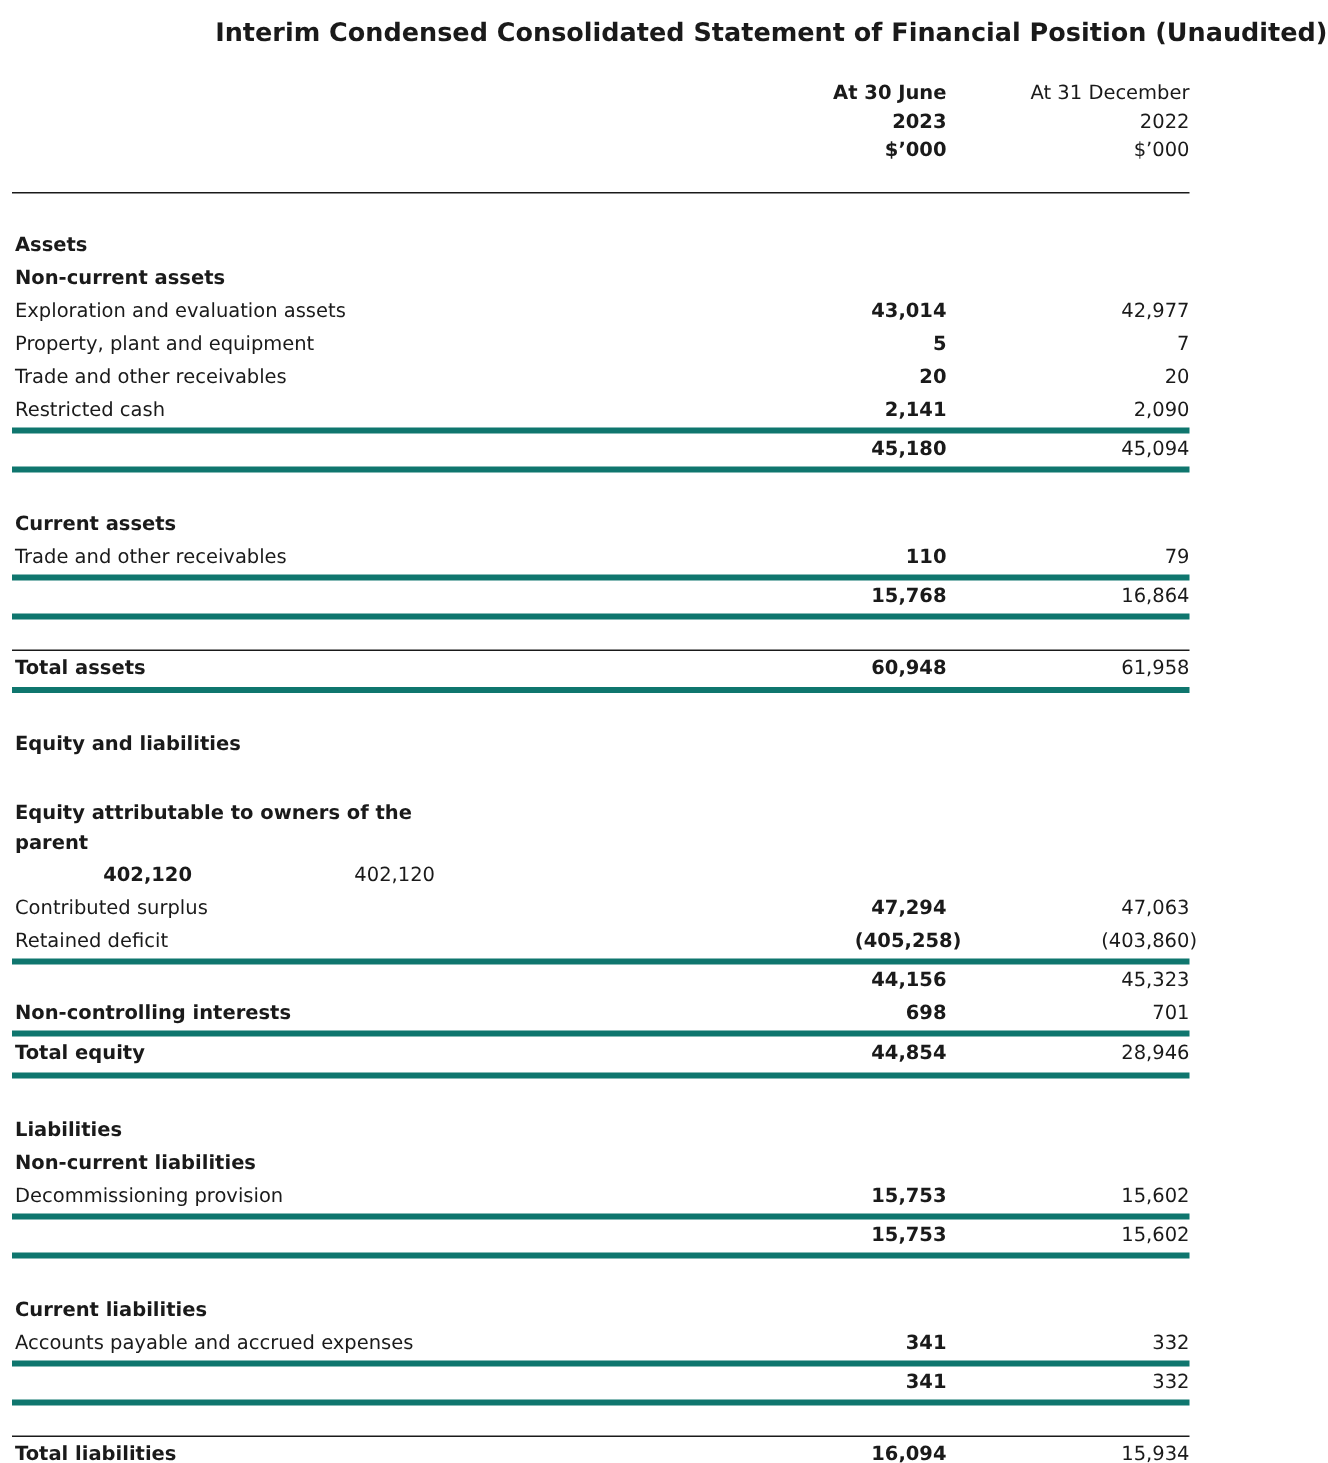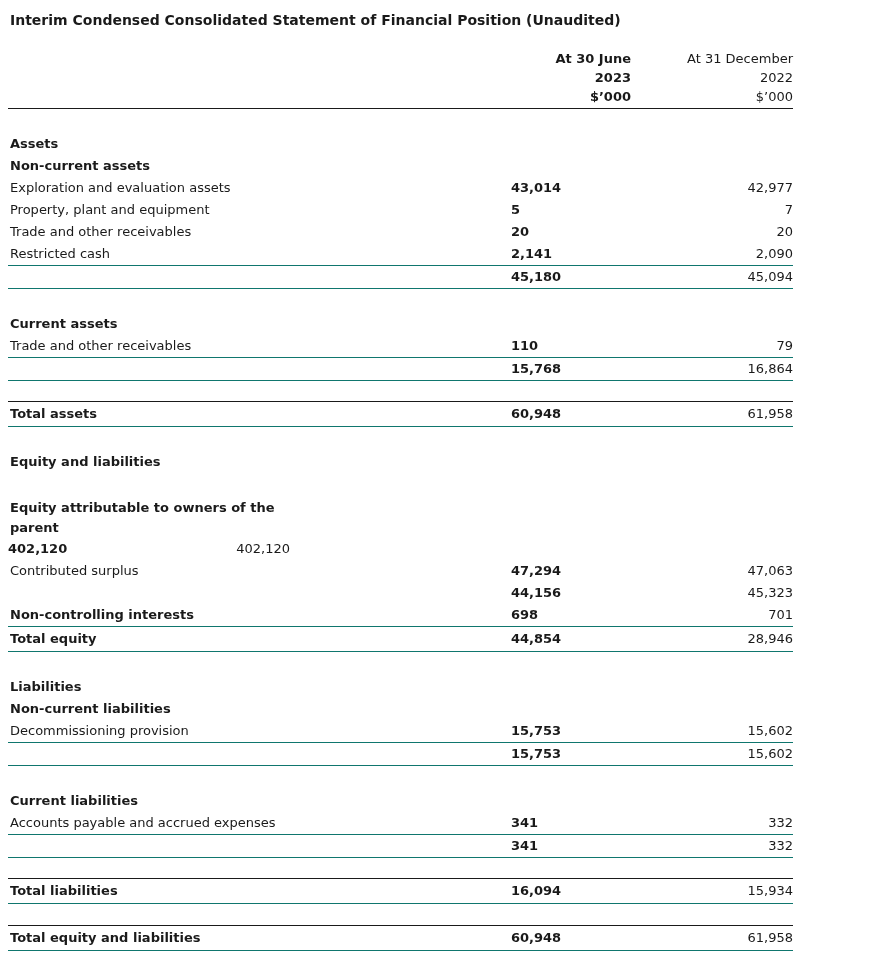--- a/index.html
+++ b/index.html
@@ -11,35 +11,36 @@
     width: 885px;
     height: 975px;
     font-family: "DejaVu Sans", "Liberation Sans", sans-serif;
     color: #1a1a1a;
     overflow: hidden;
   }
   .page {
     padding-top: 10px;
   }
   .title {
-    font-size: 14px;
+    font-size: 17px;
     font-weight: bold;
     margin: 2px 0 0 10px;
     letter-spacing: 0px;
     white-space: nowrap;
+    text-align: right;
   }
   .table {
     margin-left: 8px;
     width: 785px;
   }
   .header-row {
     display: flex;
     margin-top: 21px;
     border-bottom: 1px solid #1a1a1a;
-    padding-bottom: 2px;
+    padding-bottom: 18px;
   }
   .header-row .hspacer { flex: 1; }
   .hcol {
     text-align: right;
     font-size: 13px;
     line-height: 19px;
     white-space: nowrap;
   }
   .hcol.c1 { width: 120px; font-weight: bold; }
   .hcol.c2 { width: 162px; font-weight: normal; }
@@ -52,37 +53,38 @@
     font-size: 13px;
   }
   .row .lbl {
     flex: 1;
     padding-left: 2px;
     white-space: pre-line;
     font-weight: normal;
   }
   .row .v1 {
     width: 120px;
+    text-align: right;
     font-weight: bold;
     white-space: nowrap;
   }
   .row .v2 {
     width: 162px;
     text-align: right;
     font-weight: normal;
     white-space: nowrap;
   }
   .row.section .lbl,
   .row.total .lbl,
   .row.item_bold .lbl { font-weight: bold; }
 
   .row.total { height: 24px; line-height: 23px; }
   .row.two-line { height: 40px; line-height: 20px; padding-top: 1px; }
 
-  .rb { border-bottom: 1px solid #0f766e; }
+  .rb { border-bottom: 4px solid #0f766e; }
   .ra { border-top: 1px solid #1a1a1a; }
 
   .spacer.lg  { height: 24px; }
   .spacer.md  { height: 20px; }
   .spacer.md2 { height: 21px; }
 
   .neg { margin-right: -5px; }
 </style>
 </head>
 <body>
@@ -178,20 +180,25 @@
         </div>
         <div class="row item">
           <span class="v1">402,120</span>
           <span class="v2">402,120</span>
         </div>
         <div class="row item">
           <span class="lbl">Contributed surplus</span>
           <span class="v1">47,294</span>
           <span class="v2">47,063</span>
         </div>
+        <div class="row item rb">
+          <span class="lbl">Retained deficit</span>
+          <span class="v1 neg">(405,258)</span>
+          <span class="v2 neg">(403,860)</span>
+        </div>
         <div class="row subtotal">
           <span class="lbl"></span>
           <span class="v1">44,156</span>
           <span class="v2">45,323</span>
         </div>
         <div class="row item_bold rb">
           <span class="lbl">Non-controlling interests</span>
           <span class="v1">698</span>
           <span class="v2">701</span>
         </div>

